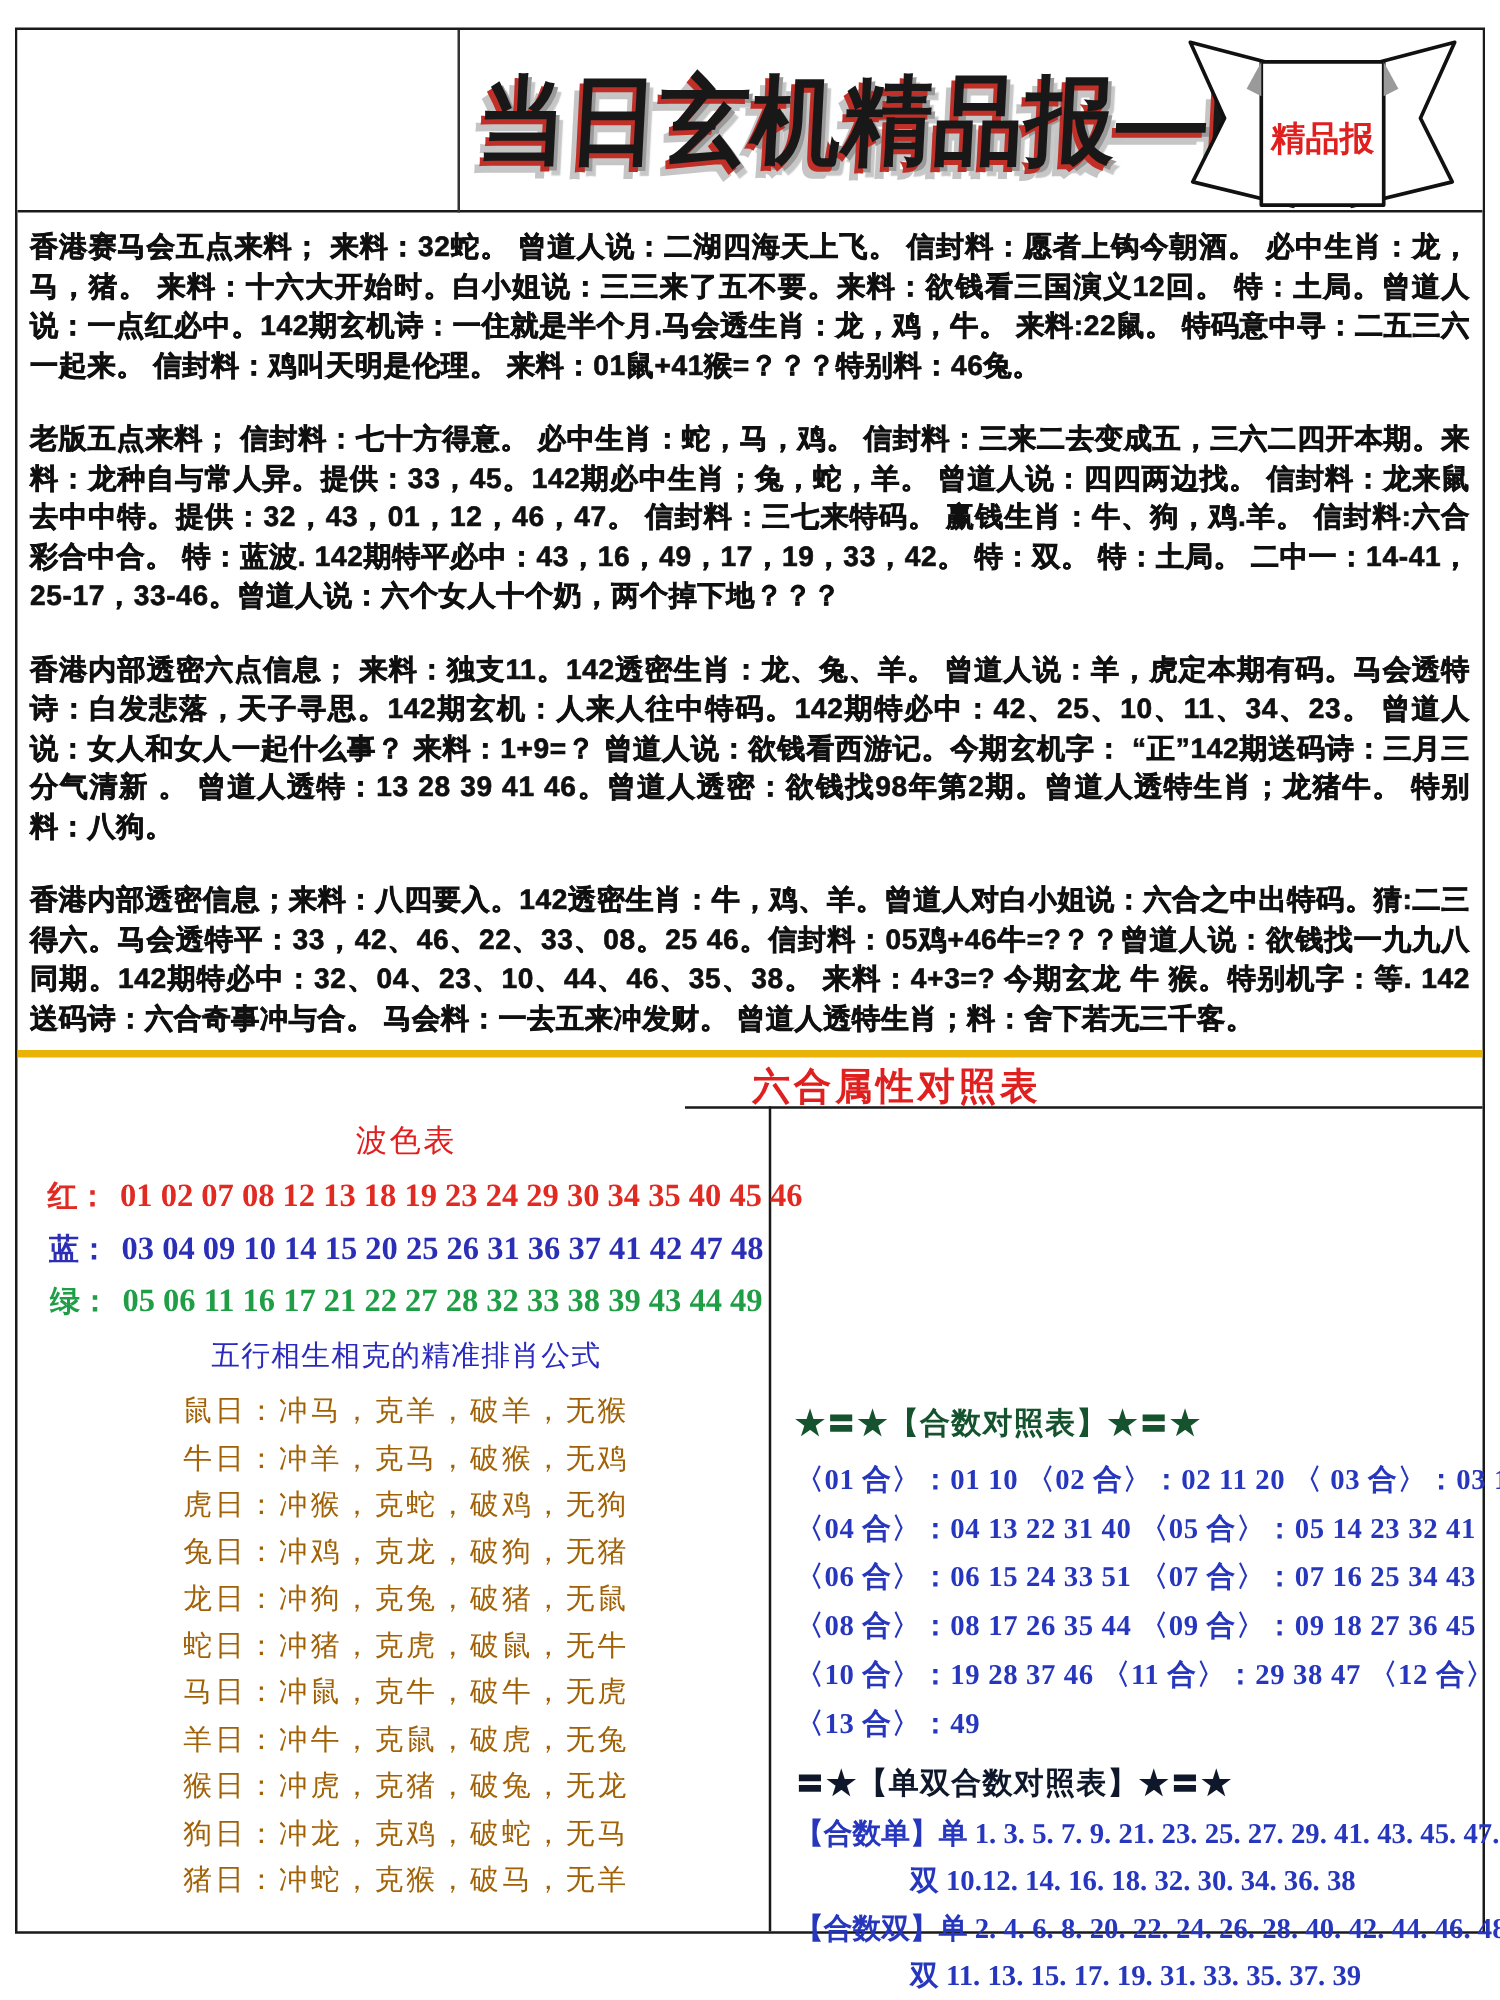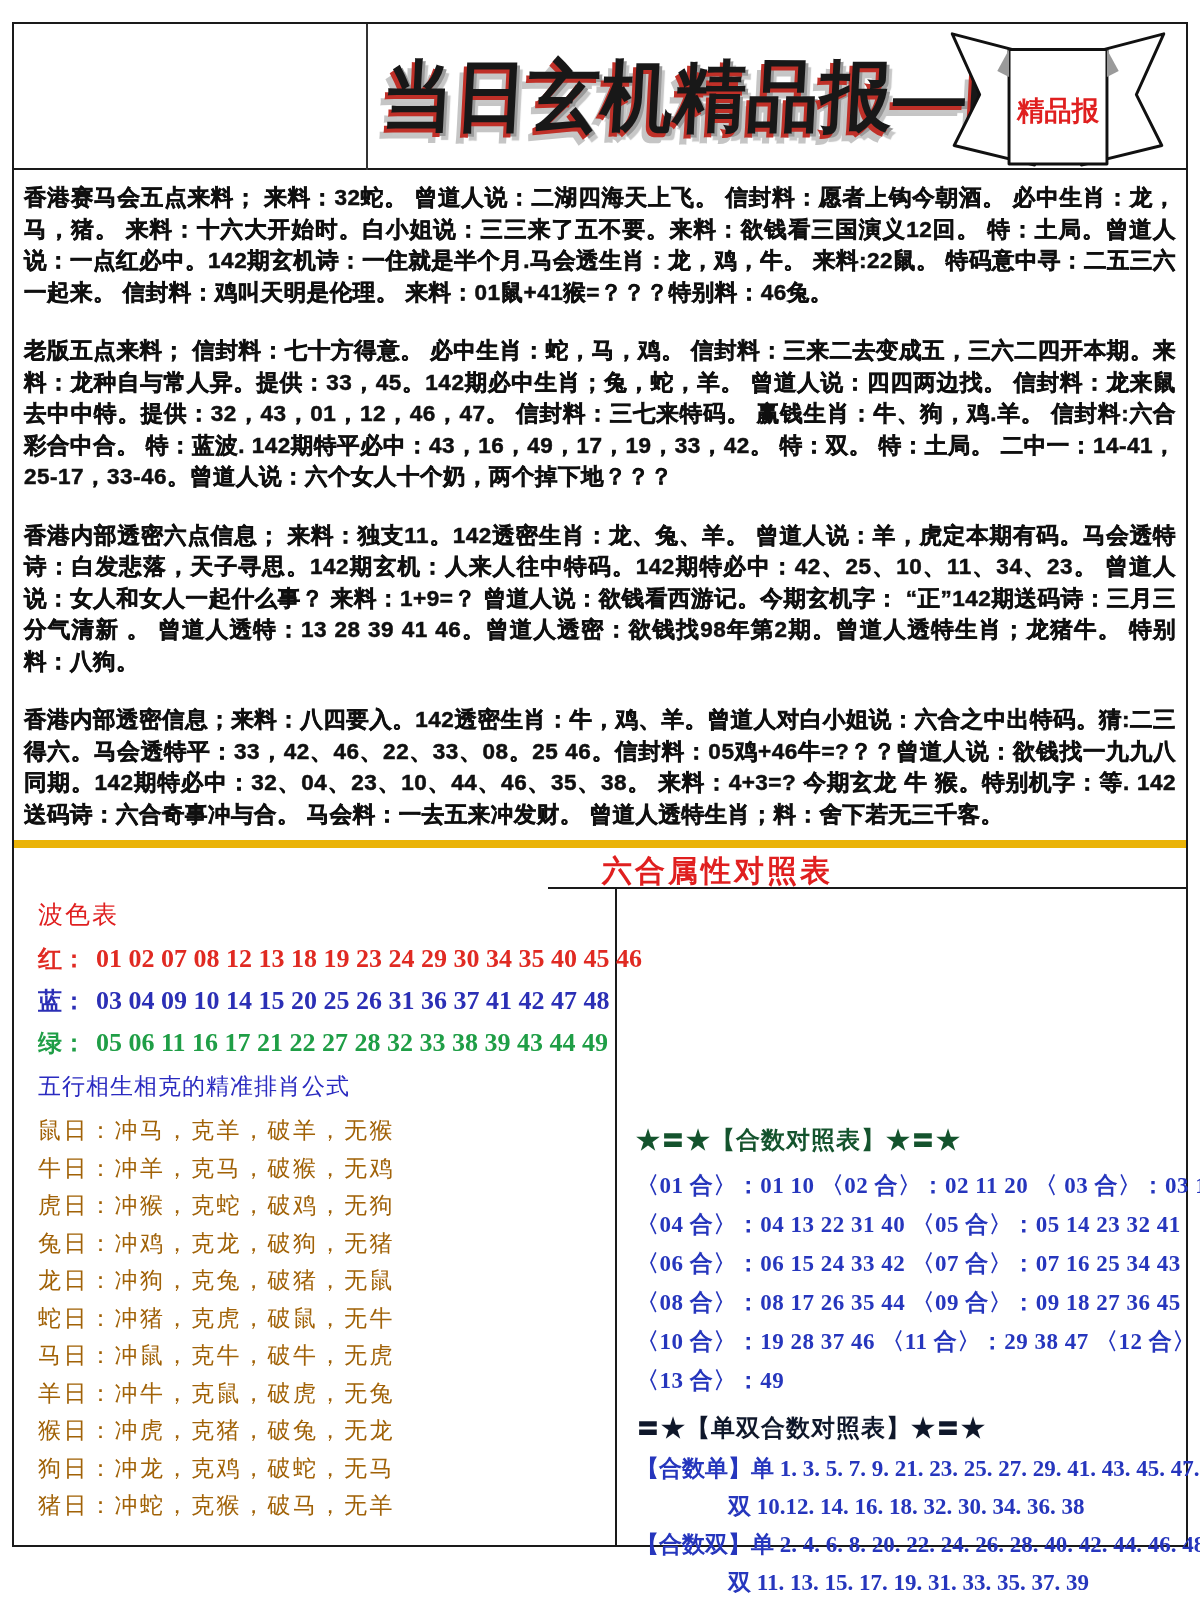--- a/index.html
+++ b/index.html
@@ -17,26 +17,26 @@
   .title-3d{font-size:72px;font-weight:700;color:#181818;letter-spacing:1px;
             transform:skewX(-3deg) scaleY(1.08);white-space:nowrap;
             text-shadow:-3px 4px 0 #c03028, 3px 3px 0 #9a9a9a, 6px 7px 1px #c7c7c7, -7px 9px 0 rgba(150,150,150,.55);}
   .ribbon{position:absolute;left:930px;top:2px;width:228px;height:142px;}
   .ribbon text{font-family:"Liberation Sans",sans-serif;font-weight:bold;}
   
   .content{position:absolute;left:0;top:148px;right:0;padding:10px 10px 0 10px;}
   .para{margin:0 0 27px 0;font-size:22.5px;line-height:31.5px;font-weight:700;color:#101010;
         text-align:justify;-webkit-text-stroke:0.5px #101010;letter-spacing:0.5px;}
   
-  .lower{position:absolute;left:0;top:816px;right:0;bottom:0;border-top:8px solid #eab308;}
+  .lower{position:absolute;left:0;top:816px;right:0;bottom:0;border-top:6px solid #eab308;}
   .section-title{position:absolute;top:3px;left:588px;font-size:30px;font-weight:bold;
                  color:#e01f1f;letter-spacing:3px;}
   .section-underline{position:absolute;top:39px;left:534px;right:0;border-top:2px solid #1a1a1a;}
   .vdiv{position:absolute;left:601px;top:39px;bottom:0;width:0;border-left:2px solid #1a1a1a;}
-  .left-col{position:absolute;left:0;top:40px;width:598px;bottom:0;padding:10px 0 0 24px;box-sizing:border-box;}
+  .left-col{position:absolute;left:0;top:40px;width:598px;bottom:0;padding:10px 0 0 24px;box-sizing:border-box;text-align:center;}
   .right-col{position:absolute;left:622px;top:40px;right:4px;bottom:0;}
   .bose-title{color:#e01f1f;font-size:25px;margin-bottom:12px;letter-spacing:2px;}
   .bose-row{font-family:"Liberation Serif",serif;font-size:26px;font-weight:bold;
             margin-bottom:10px;white-space:nowrap;}
   .bose-row .lbl{font-size:24px;margin-right:10px;}
   .c-red{color:#e02a22;} .c-blue{color:#2b2fb5;} .c-green{color:#1f9e46;}
   .wuxing-title{color:#2a2ac0;font-size:23px;margin:12px 0 10px 0;letter-spacing:1px;}
   .zodiac-list{}
   .zodiac-row{color:#a16207;font-size:23px;line-height:37.5px;letter-spacing:2.5px;white-space:nowrap;}
   .hesu-header{margin-top:236px;color:#14532d;font-weight:bold;font-size:24px;letter-spacing:1px;}
@@ -101,21 +101,21 @@
             <div class="zodiac-row">狗日：冲龙，克鸡，破蛇，无马</div>
             <div class="zodiac-row">猪日：冲蛇，克猴，破马，无羊</div>
           </div>
       </div>
 
       <div class="right-col">
         <div class="hesu-header">★〓★【合数对照表】★〓★</div>
         <div class="hesu-list">
             <div class="hesu-row">〈01 合〉：01 10  〈02 合〉：02 11 20  〈 03 合〉：03 12 21 30</div>
             <div class="hesu-row">〈04 合〉：04 13 22 31 40  〈05 合〉：05 14 23 32 41</div>
-            <div class="hesu-row">〈06 合〉：06 15 24 33 42  〈07 合〉：07 16 25 34 43</div>
+            <div class="hesu-row">〈06 合〉：06 15 24 33 51  〈07 合〉：07 16 25 34 43</div>
             <div class="hesu-row">〈08 合〉：08 17 26 35 44  〈09 合〉：09 18 27 36 45</div>
             <div class="hesu-row">〈10 合〉：19 28 37 46  〈11 合〉：29 38 47  〈12 合〉：39 48</div>
             <div class="hesu-row">〈13 合〉：49</div>
           </div>
         <div class="ds-header">〓★【单双合数对照表】★〓★</div>
         <div class="ds-line">【合数单】单 1. 3. 5. 7. 9. 21. 23. 25. 27. 29. 41. 43. 45. 47. 49.</div>
         <div class="ds-line indent">双 10.12. 14. 16. 18. 32. 30. 34. 36. 38</div>
         <div class="ds-line">【合数双】单 2. 4. 6. 8. 20. 22. 24. 26. 28. 40. 42. 44. 46. 48</div>
         <div class="ds-line indent">双 11. 13. 15. 17. 19. 31. 33. 35. 37. 39</div>
       </div>

